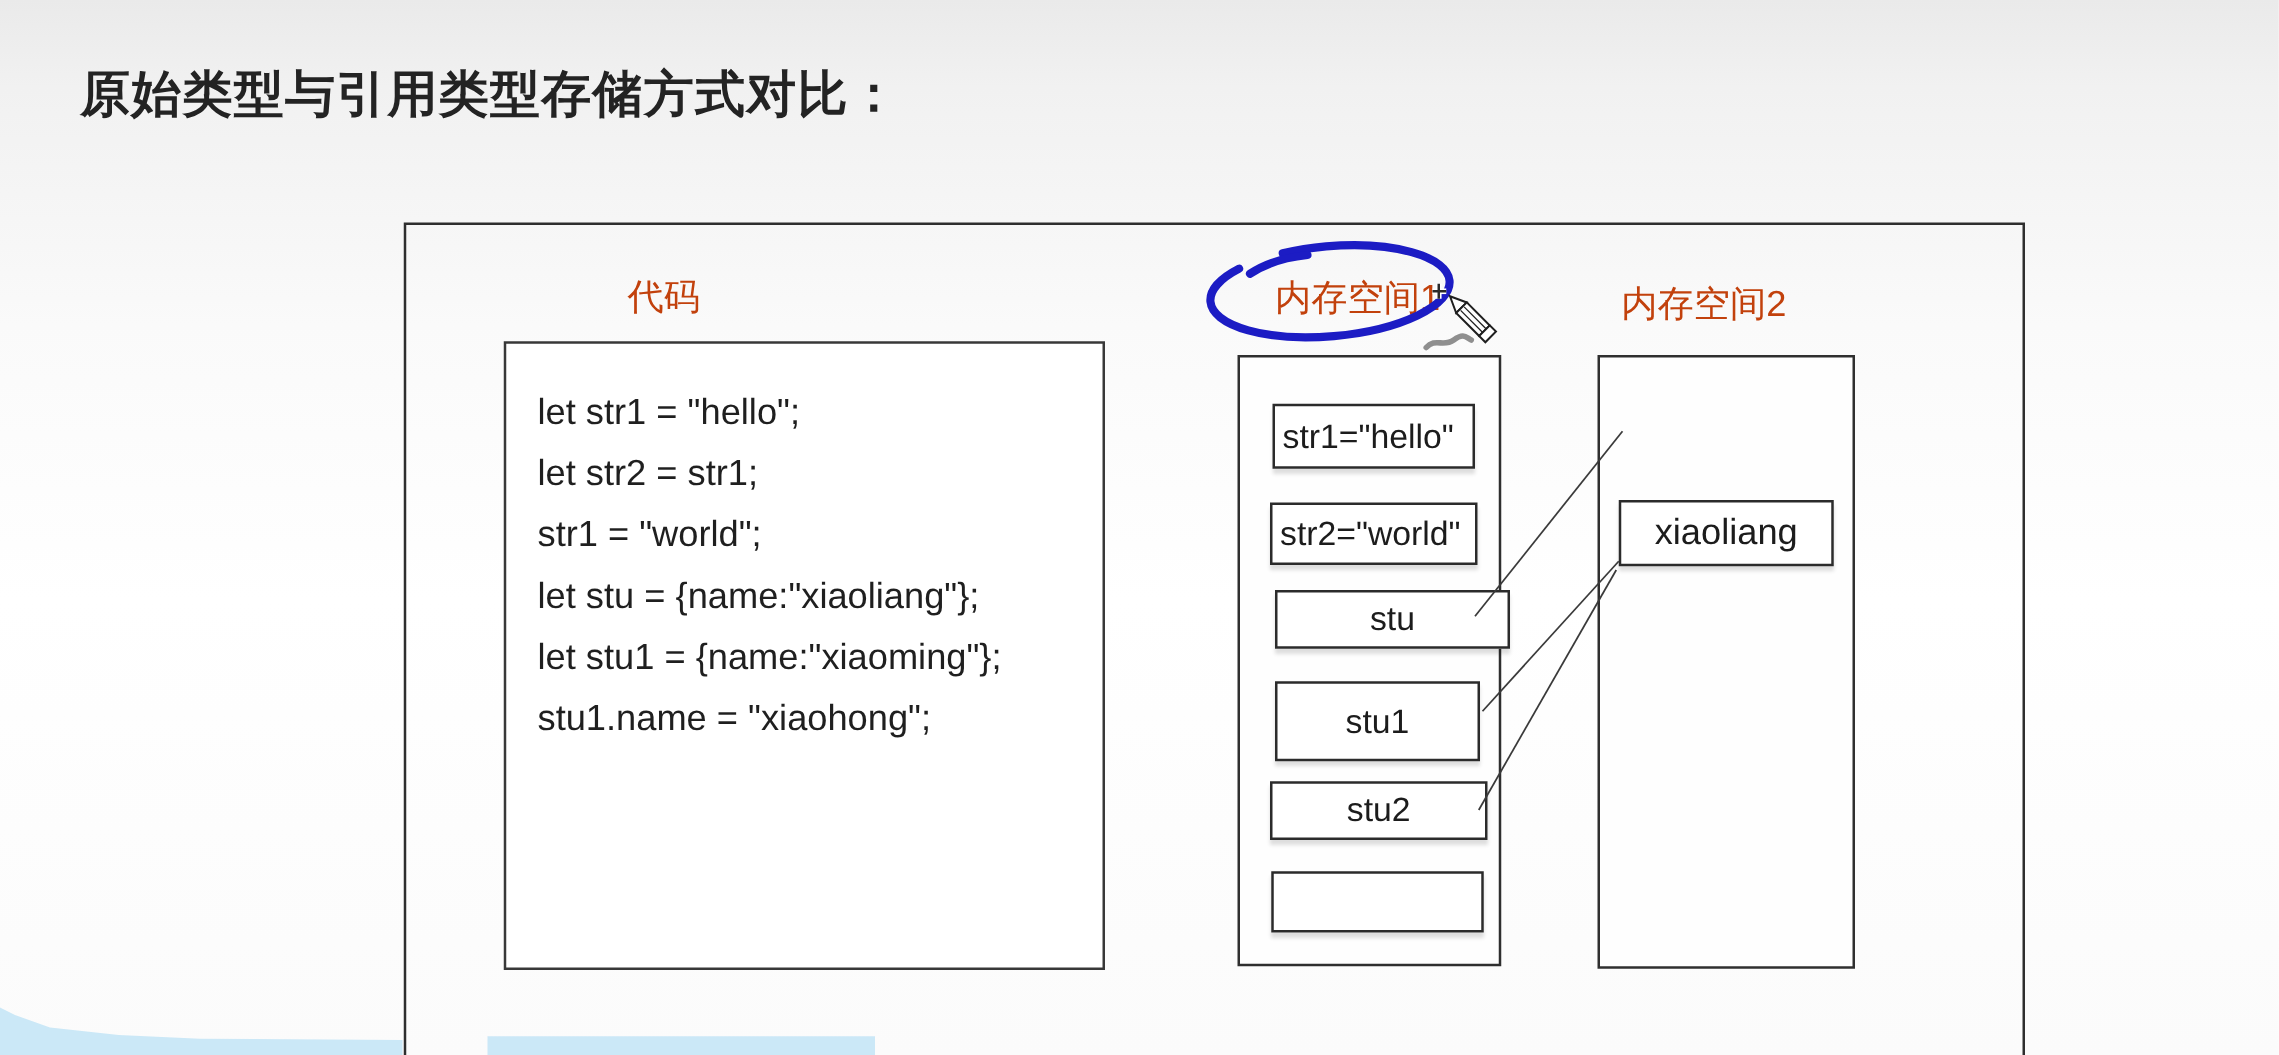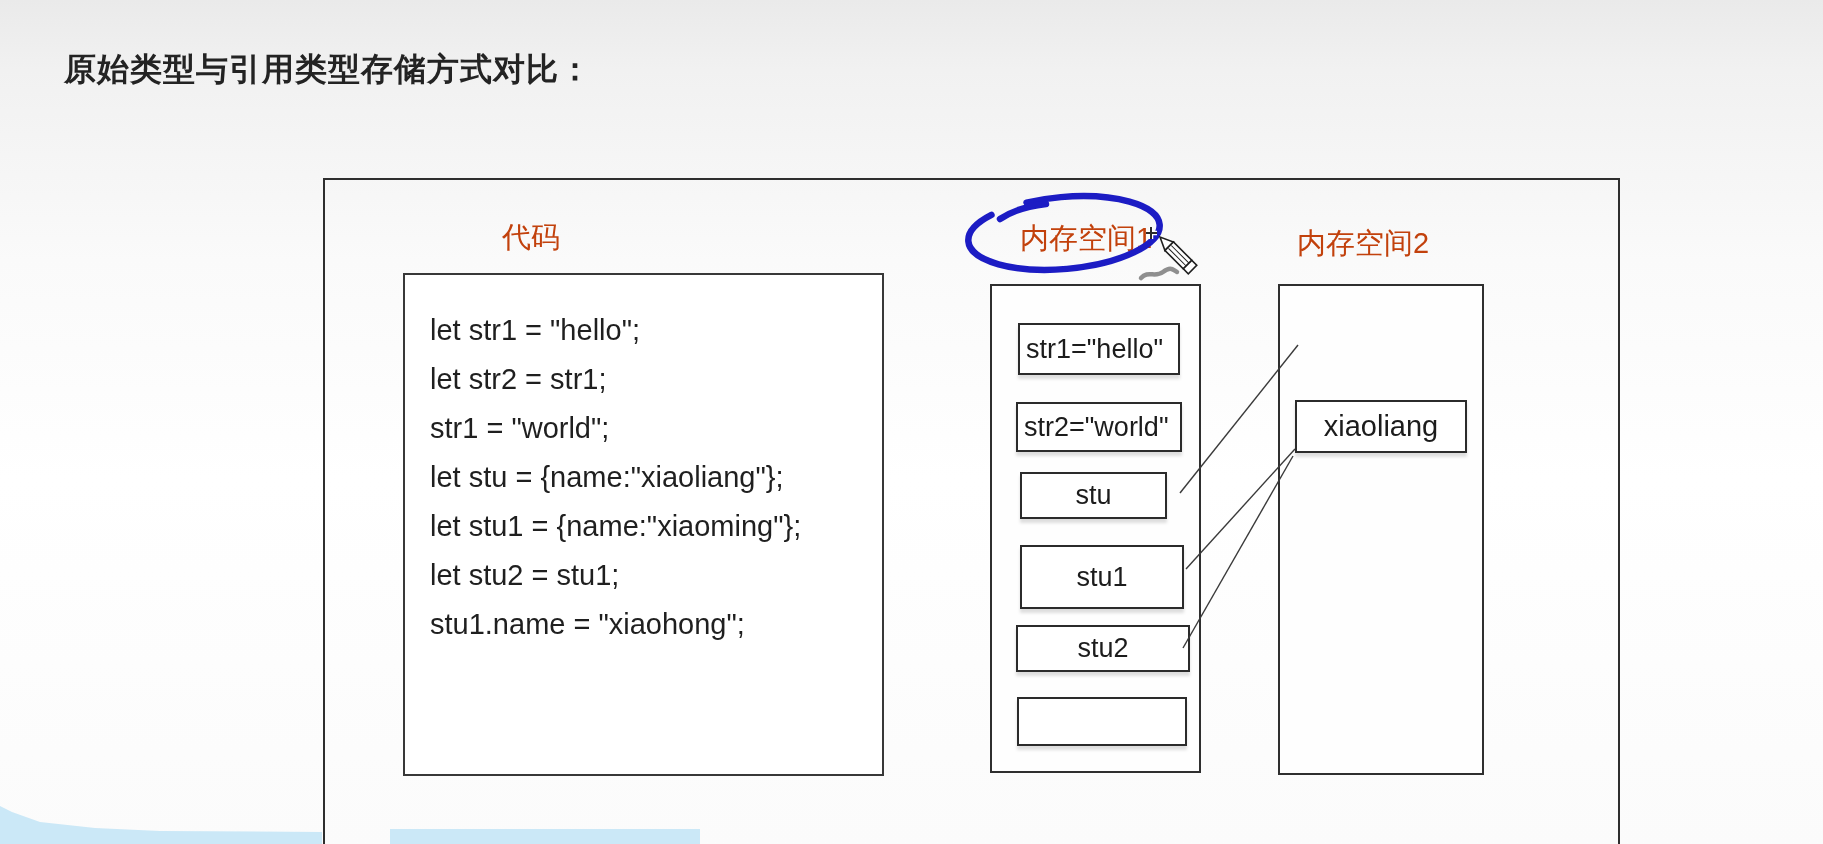--- a/index.html
+++ b/index.html
@@ -7,21 +7,21 @@
     width: 1823px; height: 844px; overflow: hidden;
     font-family: "Liberation Sans", "DejaVu Sans", sans-serif;
     background: linear-gradient(180deg, #eaeaea 0px, #f1f1f1 70px, #fafafa 260px, #ffffff 480px, #fbfbfb 844px);
     position: relative;
   }
   .canvas { position: absolute; left: 0; top: 0; width: 1823px; height: 844px; }
   * { box-sizing: border-box; }
 
   .page-title {
     position: absolute; left: 64px; top: 48px;
-    font-size: 32px; font-weight: 700; color: #232323; letter-spacing: 1px;
+    font-size: 40px; font-weight: 700; color: #232323; letter-spacing: 1px;
     white-space: nowrap;
   }
 
   .outer-frame {
     position: absolute; left: 323px; top: 178px; width: 1297px; height: 700px;
     border: 2px solid #2e2e2e; background: transparent;
   }
 
   .panel-label {
     position: absolute; font-size: 29px; color: #c2410c; white-space: nowrap;
@@ -50,21 +50,21 @@
     position: absolute; background: #ffffff; border: 2px solid #2b2b2b;
     box-shadow: 0 4px 3px rgba(0,0,0,0.13);
     display: flex; align-items: center; justify-content: center;
     font-size: 27px; color: #1c1c1c; white-space: nowrap; overflow: visible;
   }
   .cell.lead { justify-content: flex-start; padding-left: 6px; }
   .cell.big  { font-size: 29px; }
 
   .c-str1  { left: 1018px; top: 323px; width: 162px; height: 52px; }
   .c-str2  { left: 1016px; top: 402px; width: 166px; height: 50px; }
-  .c-stu   { left: 1020px; top: 472px; width: 147px; height: 47px; }
+  .c-stu   { left: 1020px; top: 472px; width: 188px; height: 47px; }
   .c-stu1  { left: 1020px; top: 545px; width: 164px; height: 64px; }
   .c-stu2  { left: 1016px; top: 625px; width: 174px; height: 47px; }
   .c-empty { left: 1017px; top: 697px; width: 170px; height: 49px; }
 
   .d-xiaoliang { left: 1298px; top: 318px; width: 170px; height: 55px; }
   .d-xiaoming  { left: 1295px; top: 400px; width: 172px; height: 53px; }
 
   .overlay {
     position: absolute; left: 0; top: 0; width: 1823px; height: 844px;
     pointer-events: none;
@@ -82,21 +82,20 @@
   <div class="panel-label label-code">代码</div>
   <div class="panel-label label-mem1">内存空间1</div>
   <div class="panel-label label-mem2">内存空间2</div>
 
   <div class="code-box">
     <div class="code-line">let str1 = "hello";</div>
     <div class="code-line">let str2 = str1;</div>
     <div class="code-line">str1 = "world";</div>
     <div class="code-line">let stu = {name:"xiaoliang"};</div>
     <div class="code-line">let stu1 = {name:"xiaoming"};</div>
-    <div class="code-line">let stu2 = stu1;</div>
     <div class="code-line">stu1.name = "xiaohong";</div>
   </div>
 
   <div class="mem-frame mem1-frame"></div>
   <div class="cell lead c-str1">str1="hello"</div>
   <div class="cell lead c-str2">str2="world"</div>
   <div class="cell c-stu">stu</div>
   <div class="cell c-stu1">stu1</div>
   <div class="cell c-stu2">stu2</div>
   <div class="cell c-empty"></div>

